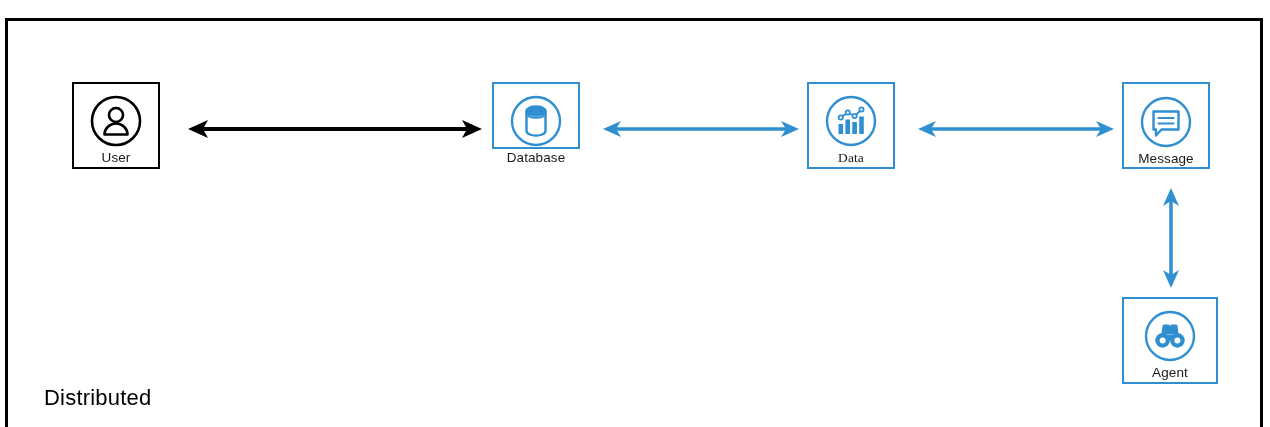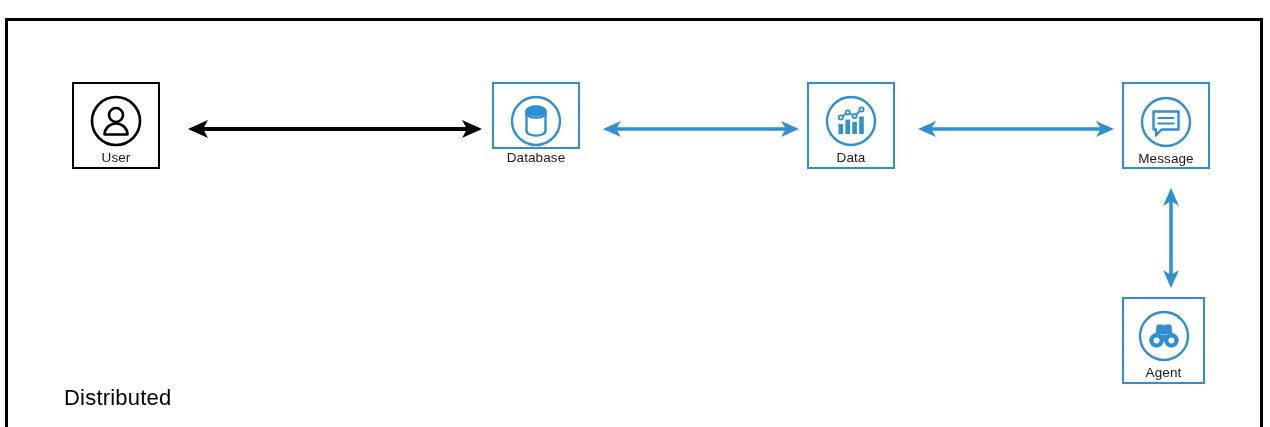--- a/index.html
+++ b/index.html
@@ -63,21 +63,20 @@
   .arrow svg { display: block; }
   #diagram-title {
     position: absolute;
     left: 36px;
     top: 363px;
     font-size: 22px;
     line-height: 28px;
     color: #000000;
     letter-spacing: 0.2px;
     white-space: nowrap;
-    margin-left: 20px;
   }
 </style>
 </head>
 <body>
 
 <div id="canvas">
   <div id="frame">
 
     <div class="arrow" style="left:180px; top:96px; width:294px; height:24px;">
       <svg width="294" height="24" viewBox="0 0 294 24" aria-hidden="true">
@@ -135,21 +134,21 @@
         <svg width="56" height="56" viewBox="0 0 56 56" aria-hidden="true">
           <circle cx="28" cy="28" r="24" fill="none" stroke="#2f8fd0" stroke-width="2.4"></circle>
           <path d="M18.5 18 v20 a9.5 4.6 0 0 0 19 0 v-20" fill="none" stroke="#2f8fd0" stroke-width="2.4"></path>
           <ellipse cx="28" cy="18" rx="9.5" ry="4.6" fill="#2f8fd0" stroke="#2f8fd0" stroke-width="2.4"></ellipse>
           <ellipse cx="28" cy="20.6" rx="9.5" ry="4.2" fill="none" stroke="#2f8fd0" stroke-width="2"></ellipse>
         </svg>
       </span>
       <span class="node-label">Database</span>
     </div>
 
-    <div class="node blue-node" style="left:799px; top:61px; width:88px; height:87px;">
+    <div class="node blue-node" style="left:799px; top:61px; width:88px; height:87px;font-family:Liberation Serif, serif;">
       <span class="icon-wrap">
         <svg width="56" height="56" viewBox="0 0 56 56" aria-hidden="true">
           <circle cx="28" cy="28" r="24" fill="none" stroke="#2f8fd0" stroke-width="2.4"></circle>
           <g fill="#2f8fd0">
             <rect x="15.5" y="31" width="4.6" height="10"></rect>
             <rect x="22.4" y="26.5" width="4.6" height="14.5"></rect>
             <rect x="29.3" y="29" width="4.6" height="12"></rect>
             <rect x="36.2" y="23.5" width="4.6" height="17.5"></rect>
           </g>
           <polyline points="17.8,24.5 24.7,19.5 31.6,23 38.5,16.5" fill="none" stroke="#2f8fd0" stroke-width="1.8" stroke-linecap="round" stroke-linejoin="round"></polyline>
@@ -171,21 +170,21 @@
           <path d="M15.5 17.5 h25 v18 h-17 l-5.5 6 v-6 h-2.5 Z" fill="none" stroke="#2f8fd0" stroke-width="2.4" stroke-linejoin="round"></path>
           <g stroke="#2f8fd0" stroke-width="2.2" stroke-linecap="round">
             <line x1="20.5" y1="24" x2="35.5" y2="24"></line>
             <line x1="20.5" y1="29.5" x2="35.5" y2="29.5"></line>
           </g>
         </svg>
       </span>
       <span class="node-label">Message</span>
     </div>
 
-    <div class="node blue-node" style="left:1114px; top:276px; width:83px; height:87px;">
+    <div class="node blue-node" style="left:1114px; top:276px; width:96px; height:87px;">
       <span class="icon-wrap">
         <svg width="56" height="56" viewBox="0 0 56 56" aria-hidden="true">
           <circle cx="28" cy="28" r="24" fill="none" stroke="#2f8fd0" stroke-width="2.4"></circle>
           <g fill="#2f8fd0">
             <path d="M22 16.5 h4.2 a1.8 1.8 0 0 1 1.8 1.8 v8 h-8.6 l1.1 -8.3 a1.8 1.8 0 0 1 1.5 -1.5 Z"></path>
             <path d="M34 16.5 h-4.2 a1.8 1.8 0 0 0 -1.8 1.8 v8 h8.6 l-1.1 -8.3 a1.8 1.8 0 0 0 -1.5 -1.5 Z"></path>
             <circle cx="20.6" cy="32.4" r="7.3"></circle>
             <circle cx="35.4" cy="32.4" r="7.3"></circle>
             <rect x="25" y="26.6" width="6" height="6.4"></rect>
           </g>

